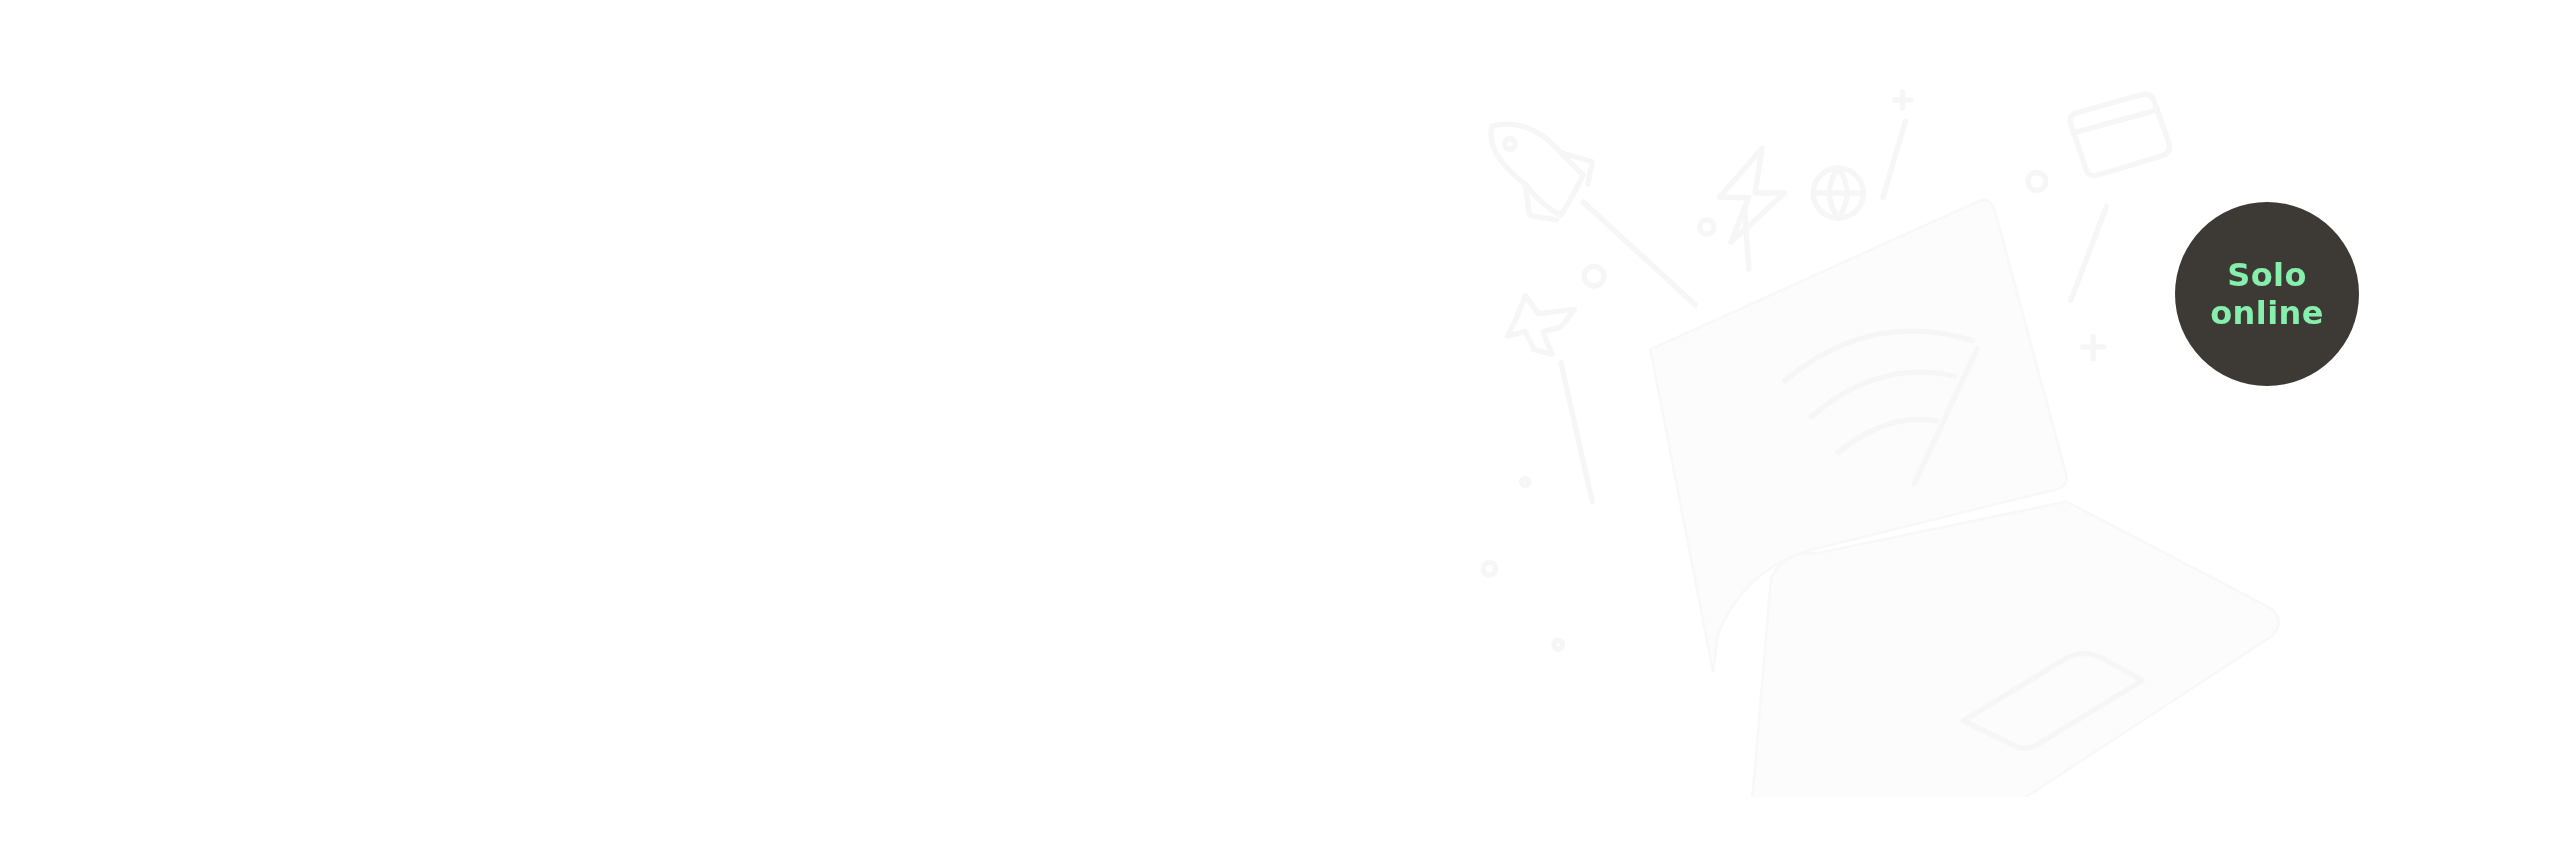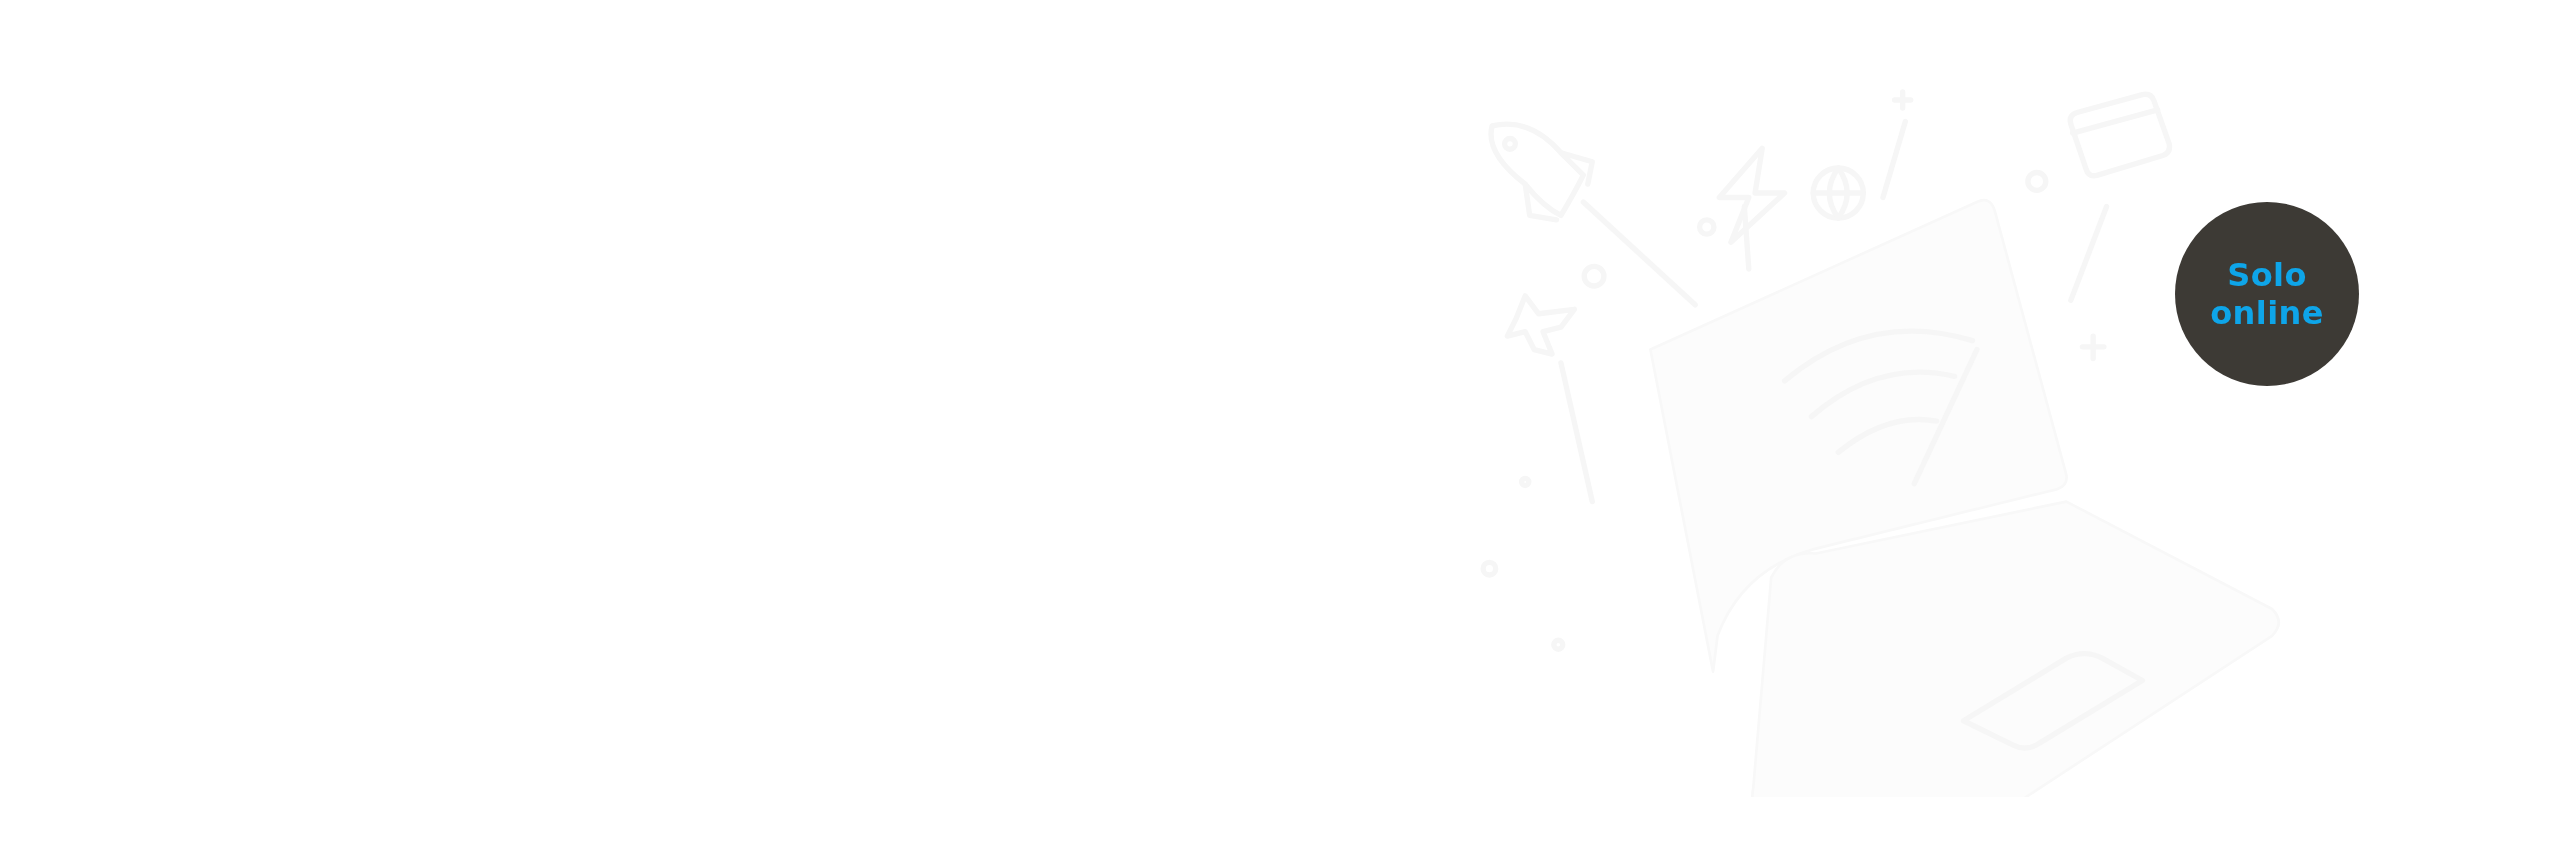--- a/index.html
+++ b/index.html
@@ -125,19 +125,19 @@
       <circle class="wm-stroke" cx="55" cy="448" r="4"></circle>
       <path class="wm-stroke" d="M690 285 L690 310 M678 297 L702 297"></path>
 
       <path class="wm-stroke" d="M120 135 L245 250"></path>
       <path class="wm-stroke" d="M300 140 L305 210"></path>
       <path class="wm-stroke" d="M95 315 L130 470"></path>
       <path class="wm-stroke" d="M705 140 L665 245"></path>
     </svg>
   </div>
 
-  <div class="badge" style="background: rgb(61, 58, 53); color: #0ea5e9;">
+  <div class="badge" style="background: rgb(61, 58, 53); color: #86efac;">
     <span>Solo</span>
     <span>online</span>
   </div>
 
 </div>
 
 
 </body></html>

